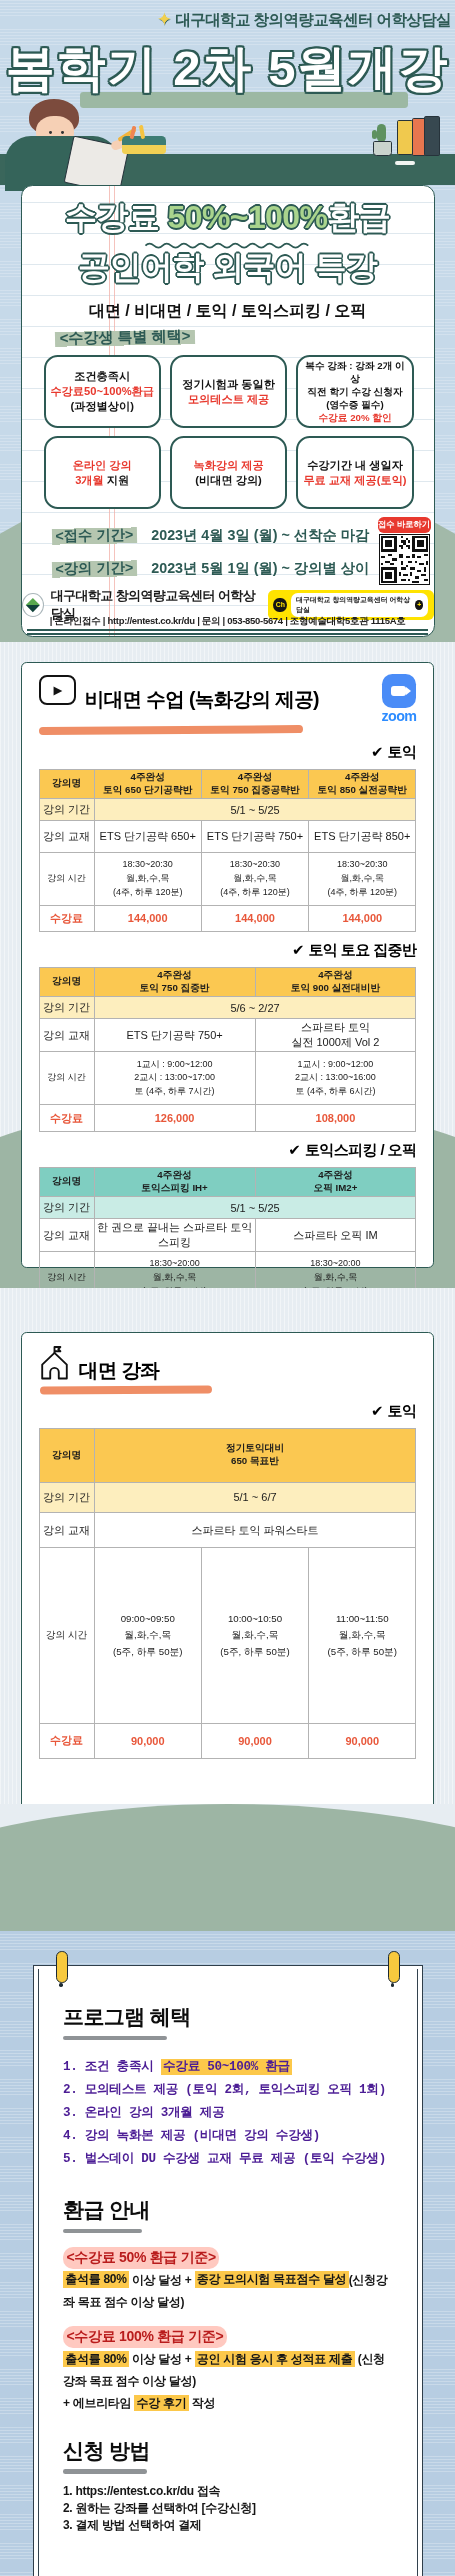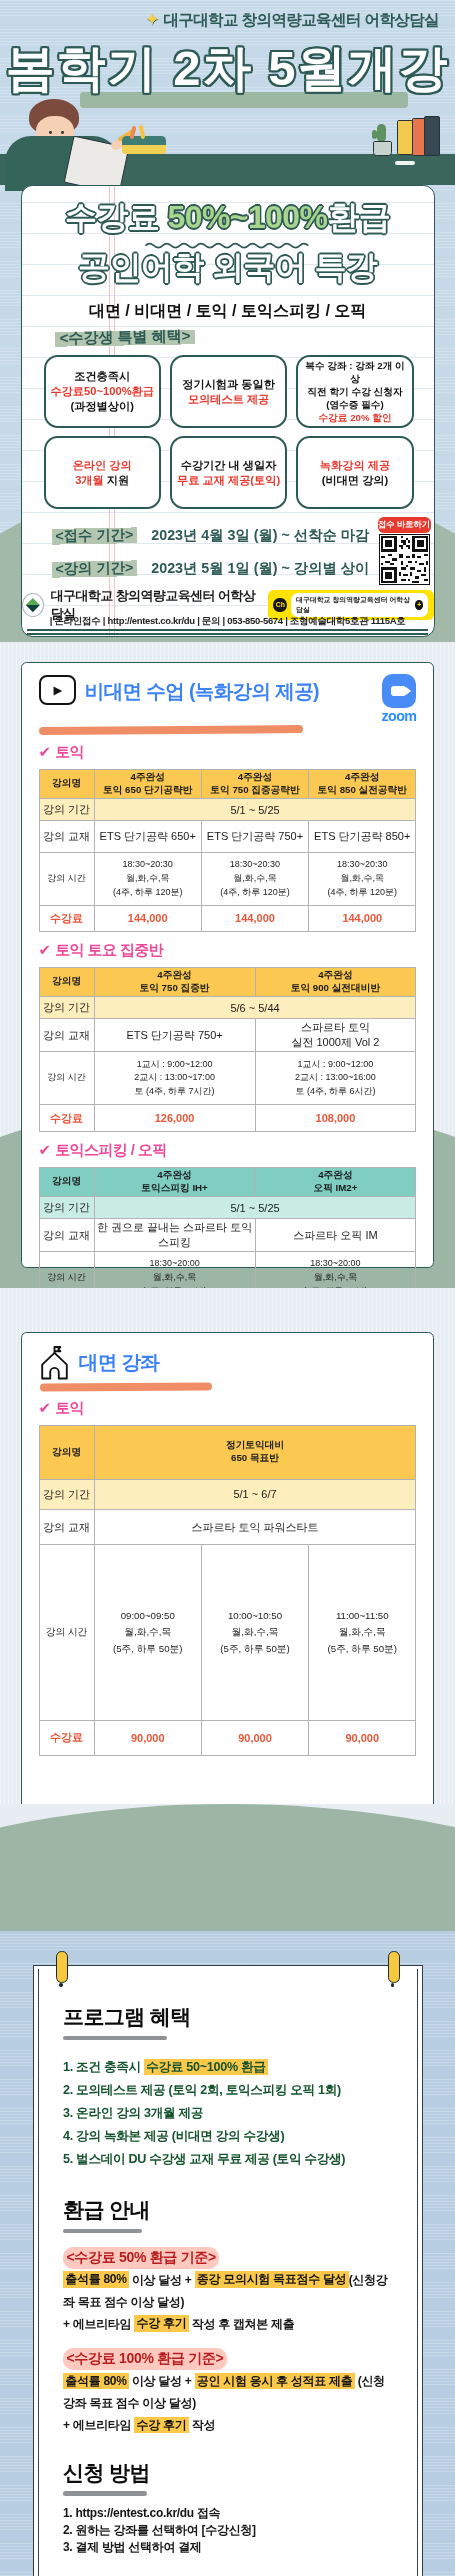--- a/index.html
+++ b/index.html
@@ -1,21 +1,21 @@
 <!DOCTYPE html>
 <html style="font-size:9.2px"><head>
 <meta charset="utf-8">
 <style>
   html,body{margin:0;padding:0;}
   body{width:455px;font-family:"Liberation Sans","DejaVu Sans",sans-serif;background:#c6d9e9;}
   .sec{position:relative;overflow:hidden;}
   
   .sec1{height:642px;background:#c6d9e9;
     background-image:repeating-linear-gradient(0deg,rgba(255,255,255,.22) 0 0.6px,transparent 0.6px 2.9px);}
-  .top-label{position:absolute;top:9.2px;right:16px;font-size:15.5px;font-weight:800;color:#2d5a54;letter-spacing:-0.6px;}
+  .top-label{position:absolute;top:9.2px;right:4px;font-size:15.5px;font-weight:800;color:#2d5a54;letter-spacing:-0.6px;}
   .top-label .star{color:#f0cf4e;text-shadow:0 0 0 #f0cf4e,0.6px 0.6px 0 #2d5a54;margin-right:4.6px;font-size:17px;}
   .title-bar{position:absolute;top:92px;left:80px;width:328px;height:16px;background:#9cb8a3;border-radius:3.4px;}
   .hero-title{position:absolute;top:36px;left:0;width:100%;text-align:center;font-size:49px;font-weight:900;color:#fff;letter-spacing:1.7px;
     text-shadow:2.3px 0 0 #2d5a54,-2.3px 0 0 #2d5a54,0 2.3px 0 #2d5a54,0 -2.3px 0 #2d5a54,1.7px 1.7px 0 #2d5a54,-1.7px 1.7px 0 #2d5a54,1.7px -1.7px 0 #2d5a54,-1.7px -1.7px 0 #2d5a54;}
   .desk{position:absolute;top:154px;left:0;width:455px;height:31px;background:#3a665b;}
   .chalk{position:absolute;top:161px;left:395px;width:19.5px;height:4px;background:#f2f5f2;border-radius:2.3px;}
   
   .p-hair{position:absolute;top:99px;left:29px;width:50px;height:36px;background:#7c4b3d;border-radius:50% 50% 42% 42%;}
   .p-face{position:absolute;top:116px;left:36px;width:38px;height:32px;background:#f6d0b5;border-radius:46%;}
   .p-eye{position:absolute;width:2.9px;height:2.9px;background:#333;border-radius:50%;}
@@ -68,30 +68,30 @@
   
   .sec2{height:646px;background:#e7edf2;background-image:repeating-linear-gradient(90deg,rgba(255,255,255,.45) 0 1.1px,transparent 1.1px 4px);}
   .sec3{height:516px;background:#e7edf2;background-image:repeating-linear-gradient(90deg,rgba(255,255,255,.45) 0 1.1px,transparent 1.1px 4px);}
   .dome2{position:absolute;bottom:0;left:-69px;width:593px;height:184px;background:#9db5a4;border-radius:50% 50% 0 0;}
   .panel{position:relative;background:#fff;border:1.7px solid #2d5a54;border-radius:5.7px;box-sizing:border-box;z-index:1;}
   .p2{margin:19.5px 20.6px 0;height:606px;padding:11.5px 17px;}
   .p3{margin:44px 20.6px 0;height:520px;padding:11.5px 17px;}
   .ptitle-row{display:flex;align-items:flex-start;gap:9.2px;}
   .play-box{width:33px;height:26px;border:2.9px solid #131313;border-radius:8px;display:flex;align-items:center;justify-content:center;margin-top:1.1px;}
   .play-tri{font-size:11.5px;color:#131313;line-height:0;margin-left:1.7px;}
-  .ptitle{font-size:19.5px;font-weight:900;color:#3b82f6;letter-spacing:-0.6px;margin-top:4px;}
+  .ptitle{font-size:19.5px;font-weight:900;color:#000000;letter-spacing:-0.6px;margin-top:12px;}
   .zoom-wrap{margin-left:auto;text-align:center;}
   .zoom-badge{width:34px;height:34px;border-radius:10.3px;background:#4a8cf7;display:flex;align-items:center;justify-content:center;margin:0 auto;}
   .zoom-cam{width:15px;height:9.7px;background:#fff;border-radius:2.9px;position:relative;}
   .zoom-cam::after{content:"";position:absolute;right:-4.6px;top:1.1px;border-left:5.2px solid #fff;border-top:4px solid transparent;border-bottom:4px solid transparent;}
   .zoom-text{font-size:14.3px;font-weight:800;color:#2d8cff;letter-spacing:-0.6px;margin-top:0;}
   .orange-line{height:7.5px;background:#ef8e66;border-radius:4px;margin-top:2.3px;transform:rotate(-.4deg);}
   .w460{width:264px;}
   .w300{width:172px;margin-left:1.1px;}
-  .chead{font-size:15px;font-weight:900;color:#ec4899;margin:9.2px 0 6.9px;letter-spacing:-0.6px;}
+  .chead{font-size:15px;font-weight:900;color:#000000;margin:9.2px 0 6.9px;letter-spacing:-0.6px;text-align:right;}
   .chead .chk{margin-right:4.6px;}
   .ctable{width:100%;border-collapse:collapse;table-layout:fixed;}
   .ctable td{border:0.6px solid #b3b3b3;text-align:center;vertical-align:middle;font-size:11px;color:#1b1b1b;white-space:pre-line;padding:1.1px 2.3px;}
   .col-lbl{width:55px;}
   .r-head td{height:26px;font-weight:800;font-size:9.7px;}
   .r-period td{height:19px;}
   .r-book td{height:29px;}
   .r-time td{height:49px;font-size:9px;line-height:1.55;}
   .r-fee td{height:23px;}
   .fee{color:#e8573a !important;font-weight:700;font-size:10.3px;}
@@ -109,21 +109,21 @@
   .sec4{height:772px;background:#e7edf2;}
   .dome4{position:absolute;top:0;left:-231px;width:918px;height:356px;background:#9db5a4;border-radius:50%;}
   .blueband{position:absolute;top:127px;left:0;right:0;bottom:0;background:#b7cde2;
     background-image:repeating-linear-gradient(0deg,rgba(255,255,255,.25) 0 0.6px,transparent 0.6px 2.9px);}
   .paper{position:absolute;top:161px;left:33px;width:390px;height:713px;background:#fff;border:1.7px solid #2f3e4a;box-sizing:border-box;padding:0 29px;z-index:2;}
   .paper::before{content:"";position:absolute;top:3.4px;bottom:3.4px;left:4px;right:4px;border-left:1.1px solid #33424e;border-right:1.1px solid #33424e;pointer-events:none;}
   .pin{position:absolute;top:-15px;width:10.3px;height:30px;background:#f7c93e;border:1.7px solid #1d2a33;border-radius:5.7px;z-index:3;}
   .pin::after{content:"";position:absolute;bottom:-4.6px;left:2.3px;width:3.4px;height:3.4px;background:#1d2a33;border-radius:50%;}
   .n-title{font-size:21px;font-weight:900;color:#0d0d0d;letter-spacing:-0.6px;}
   .gray-line{height:4.6px;background:#8f9396;border-radius:2.3px;margin-top:4.6px;}
-  .n-list{font-size:12.6px;color:#14532d;font-weight:600;line-height:23px;letter-spacing:-0.3px;}
+  .n-list{font-size:12.6px;color:#4c1d95;font-weight:600;line-height:23px;letter-spacing:-0.3px;font-family:Liberation Mono, monospace;}
   .hl-y{background:#fcc84a;padding:1.1px 2.3px;}
   .hl-p{background:#ffc9c0;padding:1.7px 3.4px;}
   .r-title{display:inline-block;font-size:14px;font-weight:900;color:#b91c1c;letter-spacing:-0.3px;border-radius:10px;}
   .r-line{font-size:12px;font-weight:600;color:#161616;line-height:22px;letter-spacing:-0.3px;}
   .a-list{font-size:12px;font-weight:600;color:#161616;line-height:17px;letter-spacing:-0.3px;}
 </style>
 </head>
 <body>
 
 <div class="sec sec1">
@@ -180,26 +180,26 @@
         <span>복수 강좌 : 강좌 2개 이상</span>
         <span>직전 학기 수강 신청자</span>
         <span>(영수증 필수)</span>
         <span class="red">수강료 20% 할인</span>
       </div>
       <div class="card">
         <span class="red">온라인 강의</span>
         <span><span class="red">3개월</span><span> 지원</span></span>
       </div>
       <div class="card">
+        <span class="red">녹화강의 제공</span>
+        <span>(비대면 강의)</span>
+      </div>
+      <div class="card">
         <span>수강기간 내 생일자</span>
         <span class="red">무료 교재 제공(토익)</span>
-      </div>
-      <div class="card">
-        <span class="red">녹화강의 제공</span>
-        <span>(비대면 강의)</span>
       </div>
     </div>
 
     <div class="sched" style="top:339px;">
       <span class="tag">&lt;접수 기간&gt;</span><span>2023년 4월 3일 (월) ~ 선착순 마감</span>
     </div>
     <div class="sched" style="top:372px;">
       <span class="tag">&lt;강의 기간&gt;</span><span>2023년 5월 1일 (월) ~ 강의별 상이</span>
     </div>
 
@@ -352,21 +352,21 @@
       <tbody>
           <tr class="r-head">
         <td>강의명</td>
         <td>4주완성
 토익 750 집중반</td>
         <td>4주완성
 토익 900 실전대비반</td>
       </tr>
       <tr class="r-period">
         <td>강의 기간</td>
-        <td colspan="2">5/6 ~ 5/44</td>
+        <td colspan="2">5/6 ~ 2/27</td>
       </tr>
       <tr class="r-book">
         <td>강의 교재</td>
         <td>ETS 단기공략 750+</td>
         <td>스파르타 토익
 실전 1000제 Vol 2</td>
       </tr>
       <tr class="r-time" style="height:53px;">
         <td>강의 시간</td>
         <td>1교시 : 9:00~12:00
@@ -494,21 +494,20 @@
       <div>3. 온라인 강의 3개월 제공</div>
       <div>4. 강의 녹화본 제공 (비대면 강의 수강생)</div>
       <div>5. 벌스데이 DU 수강생 교재 무료 제공 (토익 수강생)</div>
     </div>
 
     <div class="n-title" style="margin-top:25px;">환급 안내</div>
     <div class="gray-line" style="width:79px;"></div>
 
     <div style="margin-top:13.8px;"><span class="r-title hl-p">&lt;수강료 50% 환급 기준&gt;</span></div>
     <div class="r-line"><span class="hl-y">출석률 80%</span><span> 이상 달성 + </span><span class="hl-y">종강 모의시험 목표점수 달성</span><span>(신청강좌 목표 점수 이상 달성)</span></div>
-    <div class="r-line"><span>+ 에브리타임 </span><span class="hl-y">수강 후기</span><span> 작성 후 캡쳐본 제출</span></div>
 
     <div style="margin-top:13.8px;"><span class="r-title hl-p">&lt;수강료 100% 환급 기준&gt;</span></div>
     <div class="r-line"><span class="hl-y">출석률 80%</span><span> 이상 달성 + </span><span class="hl-y">공인 시험 응시 후 성적표 제출</span><span> (신청강좌 목표 점수 이상 달성)</span></div>
     <div class="r-line"><span>+ 에브리타임 </span><span class="hl-y">수강 후기</span><span> 작성</span></div>
 
     <div class="n-title" style="margin-top:23px;">신청 방법</div>
     <div class="gray-line" style="width:84px;"></div>
     <div class="a-list" style="margin-top:9.2px;">
       <div>1. https://entest.co.kr/du 접속</div>
       <div>2. 원하는 강좌를 선택하여 [수강신청]</div>

